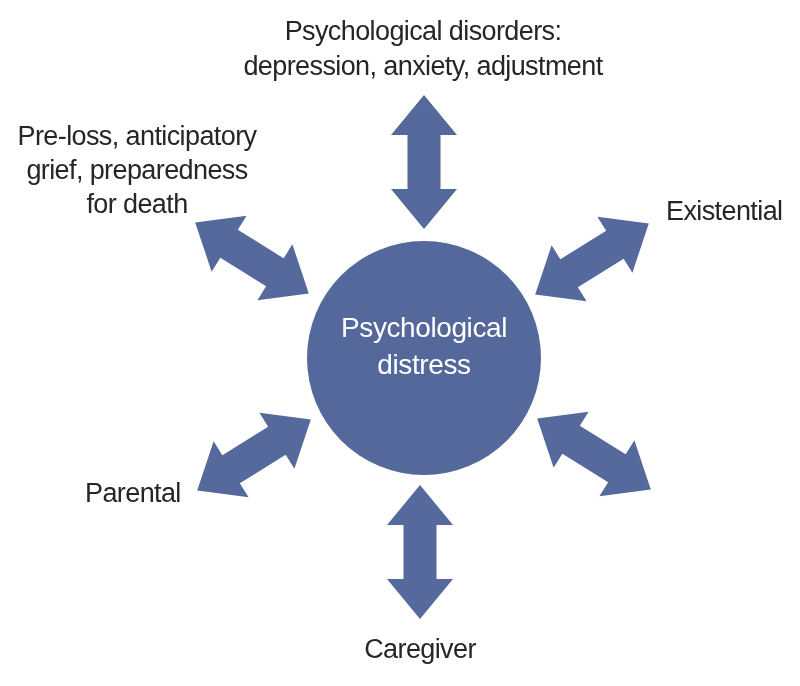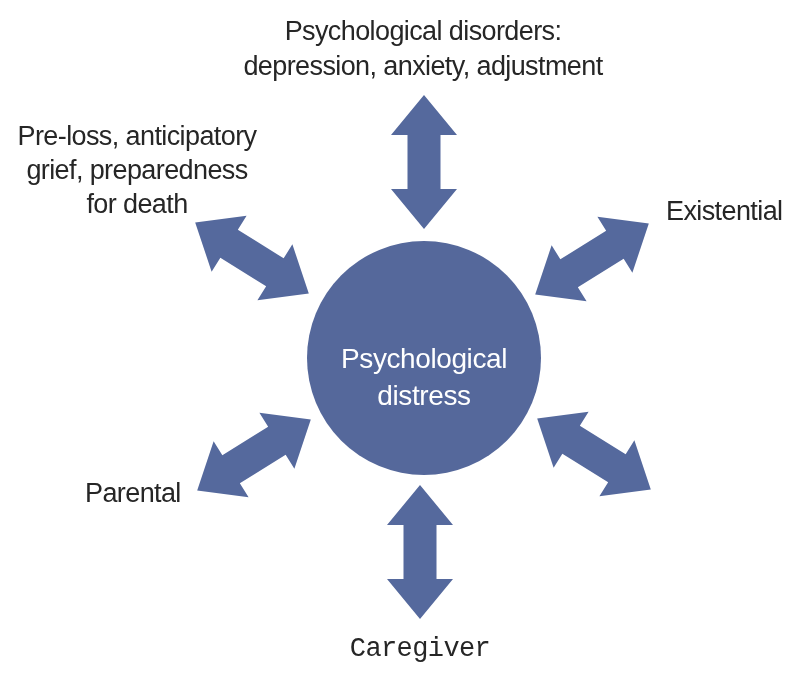--- a/index.html
+++ b/index.html
@@ -36,25 +36,25 @@
   }
   .centered {
     transform: translateX(-50%);
     text-align: center;
   }
   #label-top { left: 423px; top: 14px; }
   #label-upper-left { left: 137px; top: 119px; line-height: 34px; }
   #label-upper-right { left: 666px; top: 194px; }
   #label-lower-left { left: 85px; top: 476px; text-align: center; }
   #label-lower-right { left: 666px; top: 483px; }
-  #label-bottom { left: 420px; top: 632px; font-family: Liberation Mono, monospace; }
+  #label-bottom { left: 420px; top: 632px; }
   #center-label {
     position: absolute;
     left: 424px;
-    top: 377px;
+    top: 346px;
     transform: translate(-50%, -50%);
     color: var(--center-text, #ffffff);
     font-size: 28px;
     line-height: 37px;
     letter-spacing: -0.4px;
     text-align: center;
     white-space: pre-line;
   }
 </style>
 </head>

